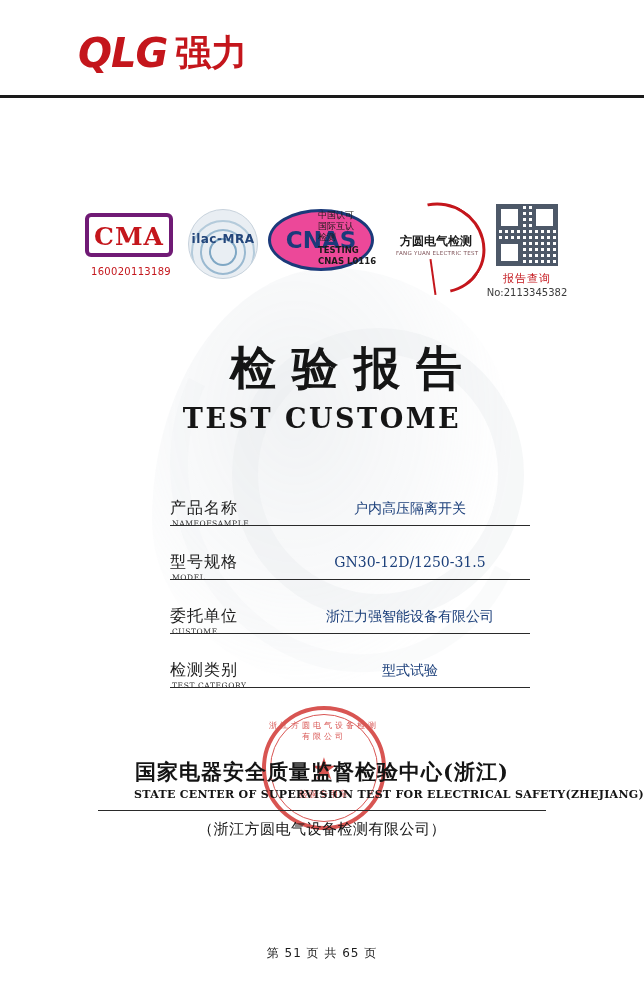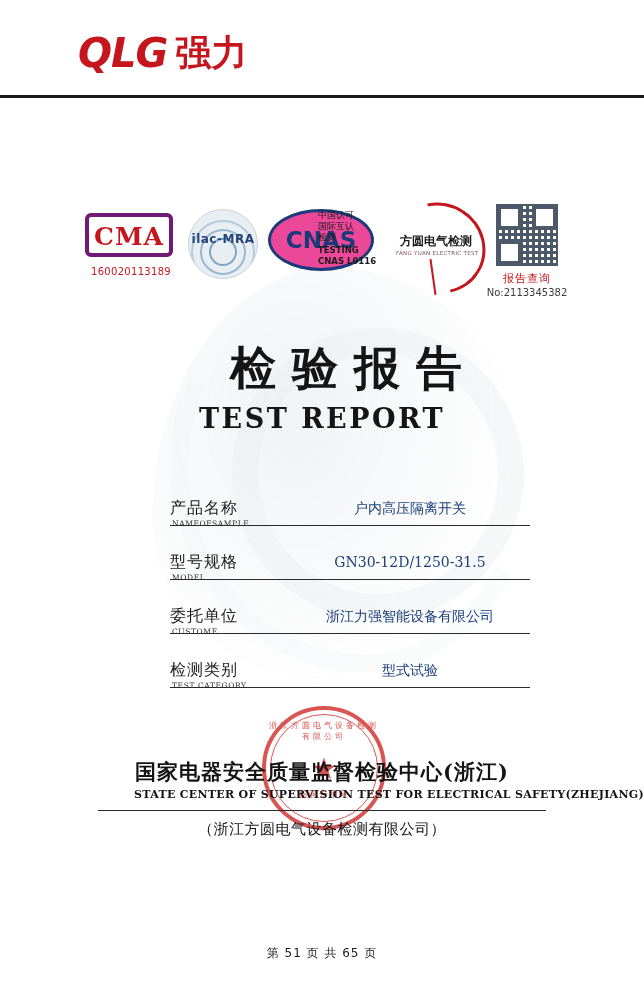--- a/index.html
+++ b/index.html
@@ -545,21 +545,21 @@
         <div class="qr-eye tl"></div>
         <div class="qr-eye tr"></div>
         <div class="qr-eye bl"></div>
       </div>
       <div class="qr-cap">报告查询</div>
       <div class="qr-no">No:2113345382</div>
     </div>
   </div>
 
   <div class="title-cn">检验报告</div>
-  <div class="title-en">TEST REPORT</div>
+  <div class="title-en">TEST CUSTOME</div>
 
 
   <div class="fields">
 
     <div class="field-row">
       <div class="field-label">产品名称</div>
       <div class="field-sub">NAMEOFSAMPLE</div>
       <div class="field-value">户内高压隔离开关</div>
       <div class="field-rule"></div>
     </div>

